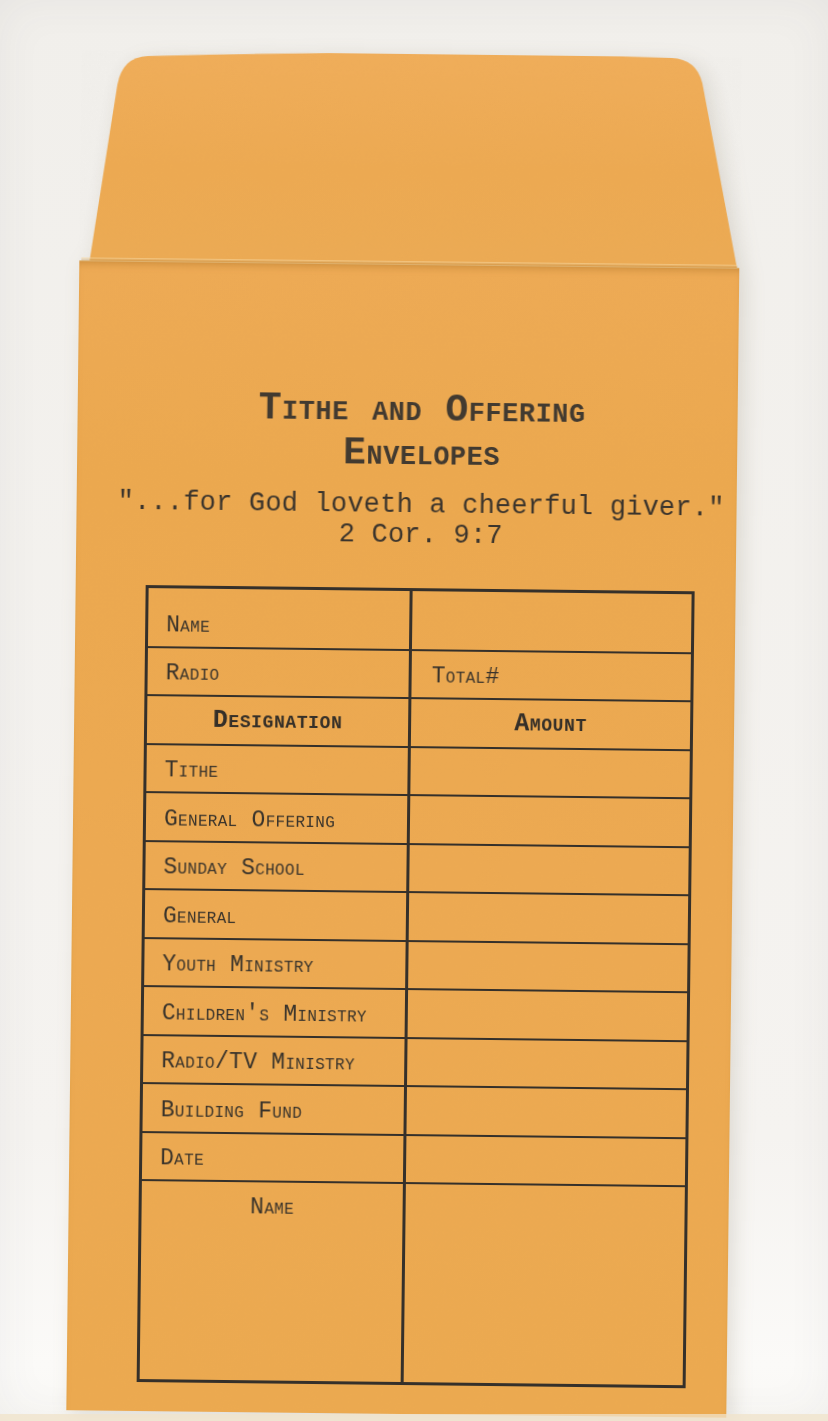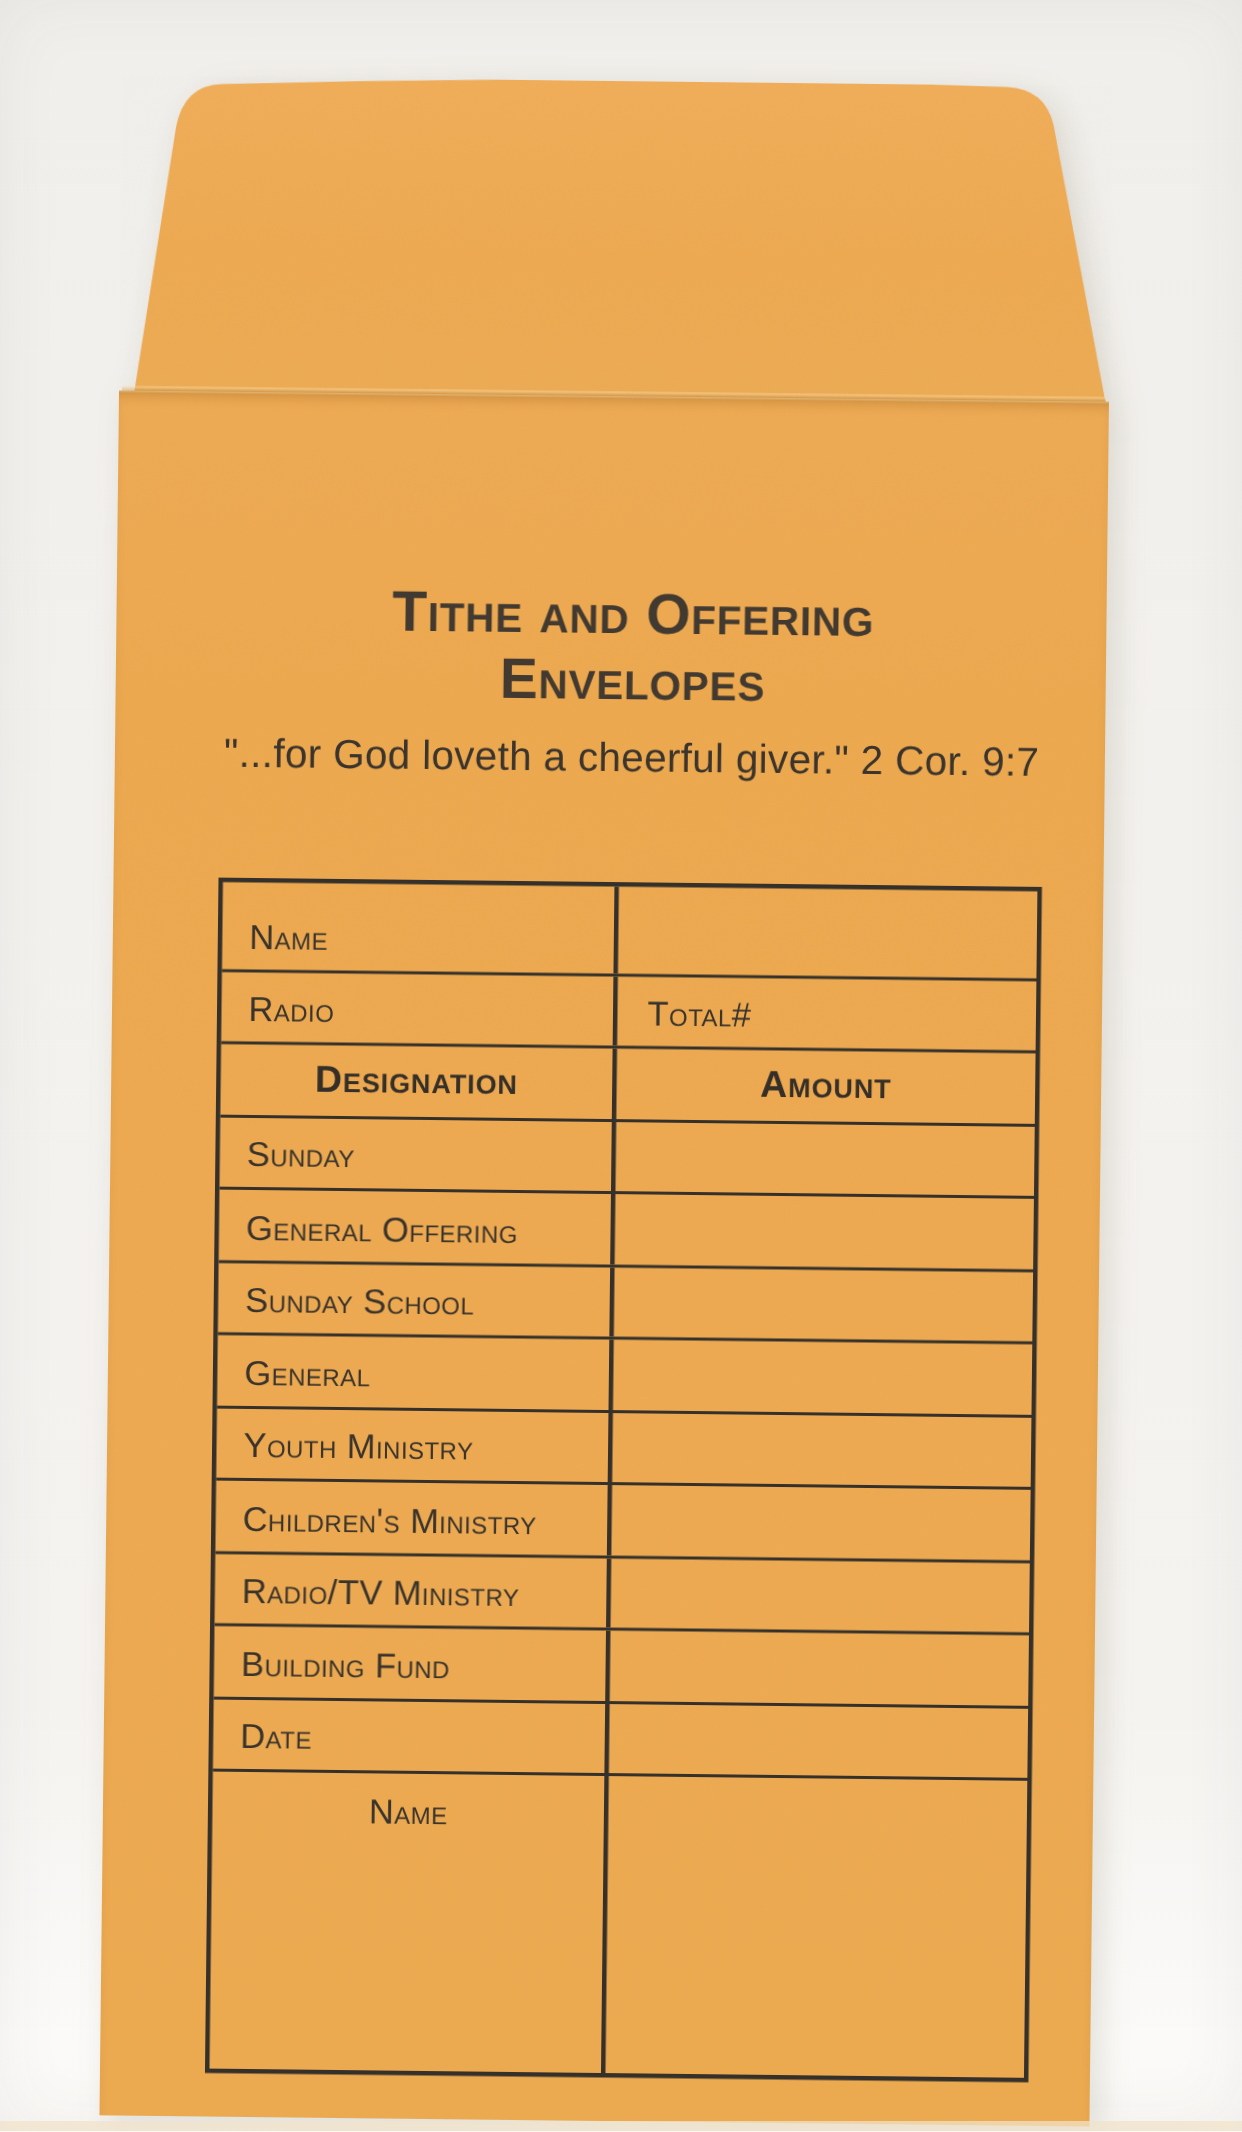--- a/index.html
+++ b/index.html
@@ -1,19 +1,19 @@
 <!DOCTYPE html>
 <html><head>
 <meta charset="utf-8">
 <style>
   html,body { margin:0; padding:0; }
   .page {
     position:relative; width:828px; height:1421px; overflow:hidden;
     background:linear-gradient(180deg,#f1efeb 0%,#f5f3f0 80%,#fbfaf8 96%,#f9f8f5 100%);
-    font-family:Liberation Sans, sans-serif;
+    font-family:Liberation Mono, monospace;
   }
   .page::before{
     content:""; position:absolute; inset:0; pointer-events:none;
     box-shadow: inset 0 0 46px rgba(70,70,80,0.06);
   }
   .bottom-strip{
     position:absolute; left:0; right:0; bottom:0; height:7px;
     background:#f0e3ca; opacity:.75;
   }
   .envelope{
@@ -116,21 +116,21 @@
           <div class="c1 cell h47 hdr">
             <span class="lbl">Designation</span>
           </div>
           <div class="c2 cell h47 hdr">
             <span class="lbl">Amount</span>
           </div>
         </div>
 
         <div class="t-row">
           <div class="c1 cell h46">
-            <span class="lbl">Sunday</span>
+            <span class="lbl">Tithe</span>
           </div>
           <div class="c2 cell h46"></div>
         </div>
 
         <div class="t-row">
           <div class="c1 cell h47">
             <span class="lbl">General Offering</span>
           </div>
           <div class="c2 cell h47"></div>
         </div>

